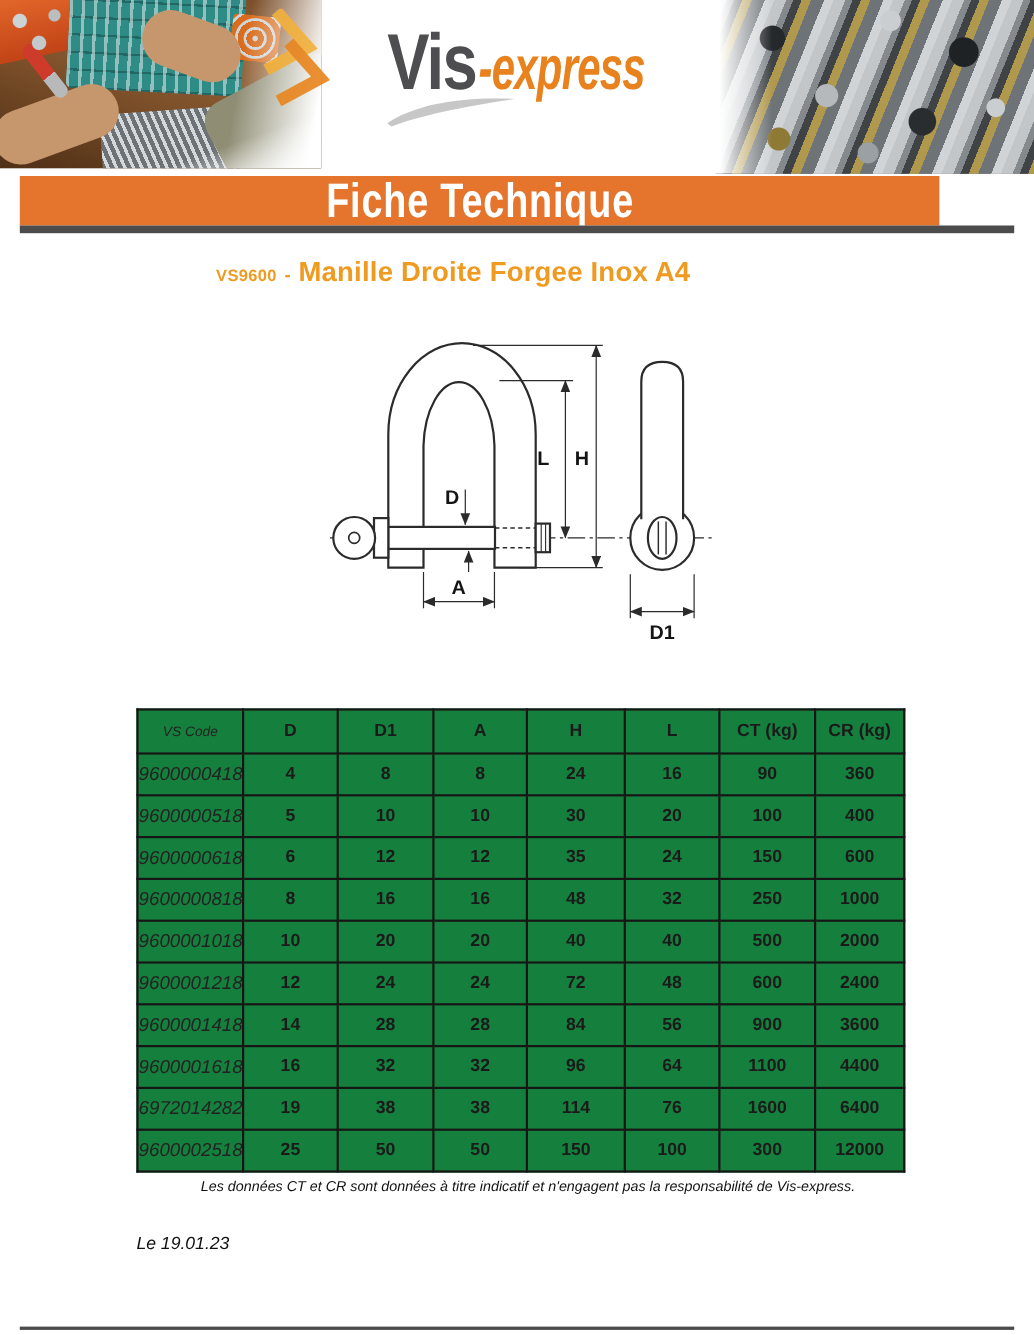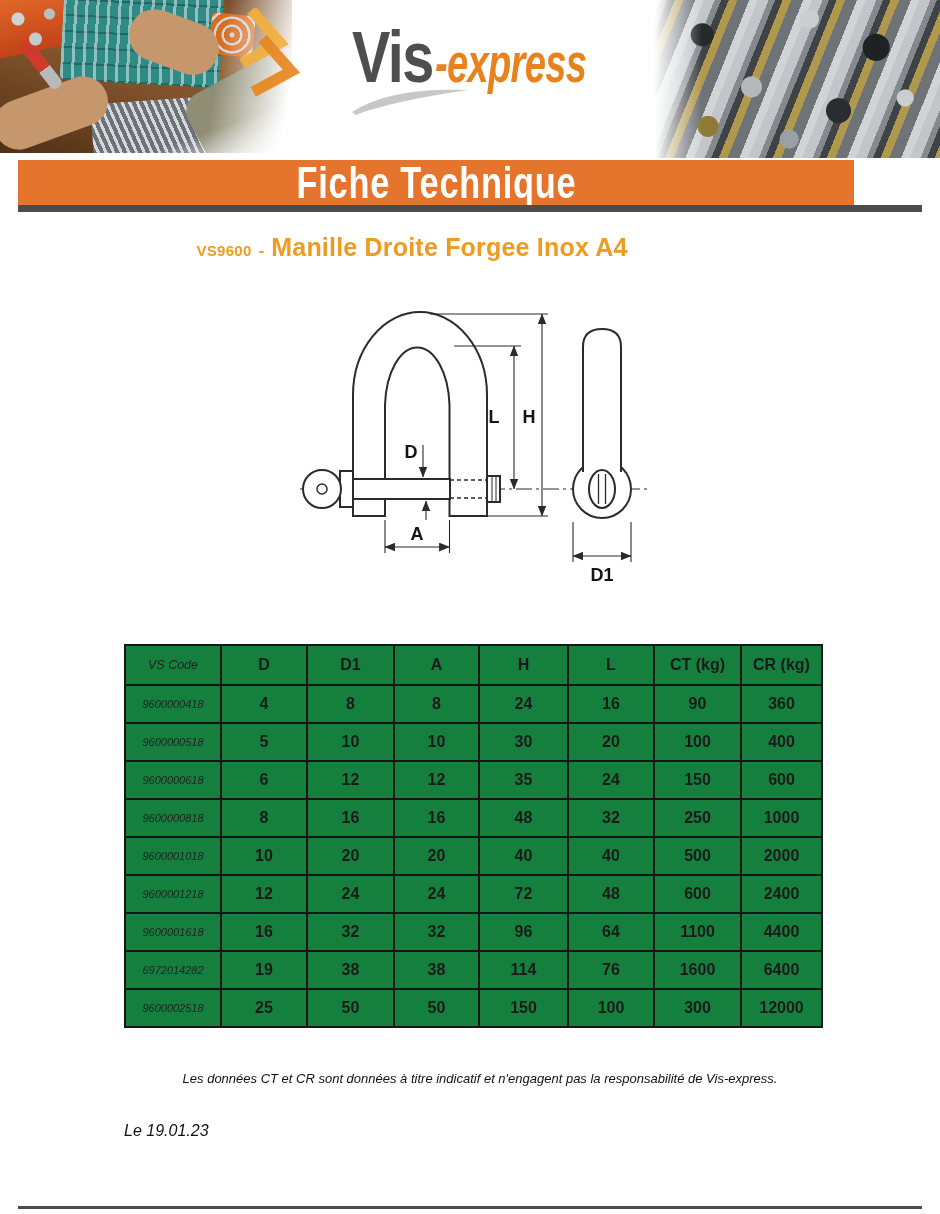--- a/index.html
+++ b/index.html
@@ -77,21 +77,21 @@
   .dim-label{font-size:18px;font-weight:bold;fill:#141414;font-family:"Liberation Sans",sans-serif;}
 
   
   .spec-table{position:absolute;left:124px;top:644px;width:697px;border-collapse:collapse;table-layout:fixed;
     background:#15803d;}
   .spec-table th,.spec-table td{border:2px solid #161616;text-align:center;vertical-align:middle;
     height:36px;padding:0;overflow:hidden;}
   .spec-table th{font-size:16px;font-weight:bold;height:38px;}
   .spec-table th.code-col{font-style:italic;font-weight:normal;font-size:12.5px;color:#222;}
   .spec-table td{font-size:16px;font-weight:bold;}
-  .spec-table td.code-col{font-style:italic;font-weight:normal;font-size:11px;color:#222;}
+  .spec-table td.code-col{font-style:italic;font-weight:normal;font-size:17px;color:#222;}
 
   
   .note{left:0;top:1071px;width:960px;text-align:center;font-style:italic;font-size:13px;color:#111;}
   .date{left:124px;top:1122px;font-style:italic;font-size:16px;color:#111;}
   .bottom-rule{left:18px;top:1206px;width:904px;height:3px;}
 </style>
 </head>
 <body>
 
 <div class="page">
@@ -272,20 +272,30 @@
           <td class="code-col">9600001218</td>
           <td>12</td>
           <td>24</td>
           <td>24</td>
           <td>72</td>
           <td>48</td>
           <td>600</td>
           <td>2400</td>
         </tr>
         <tr>
+          <td class="code-col">9600001418</td>
+          <td>14</td>
+          <td>28</td>
+          <td>28</td>
+          <td>84</td>
+          <td>56</td>
+          <td>900</td>
+          <td>3600</td>
+        </tr>
+        <tr>
           <td class="code-col">9600001618</td>
           <td>16</td>
           <td>32</td>
           <td>32</td>
           <td>96</td>
           <td>64</td>
           <td>1100</td>
           <td>4400</td>
         </tr>
         <tr>

